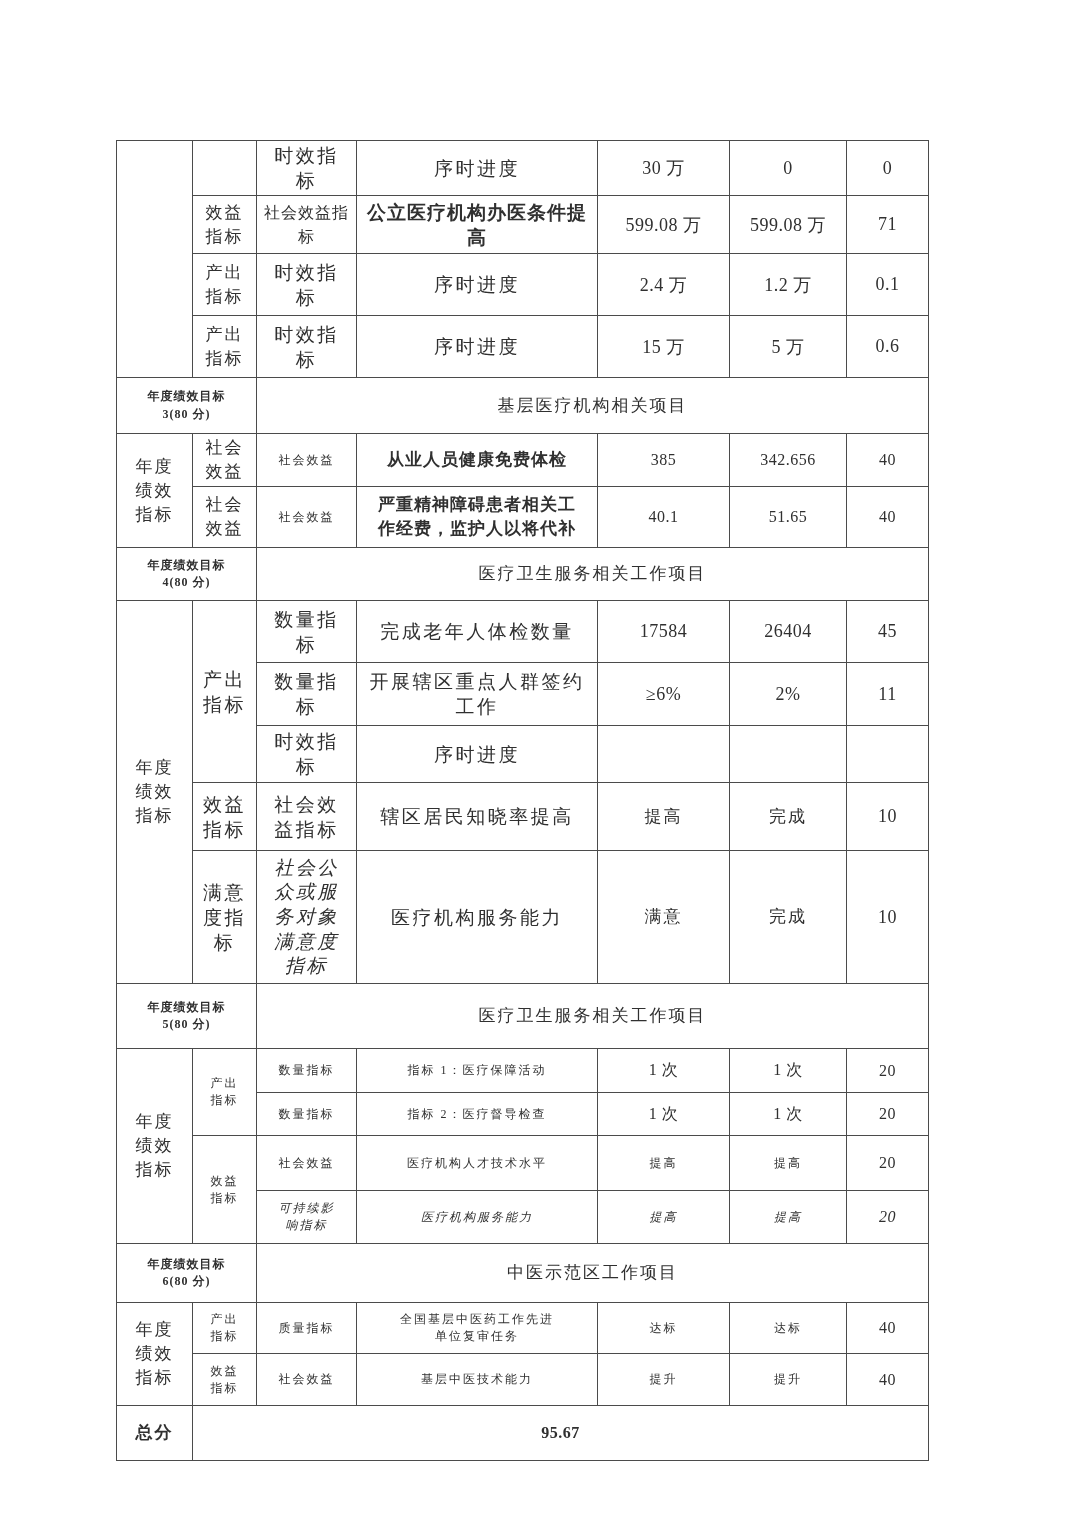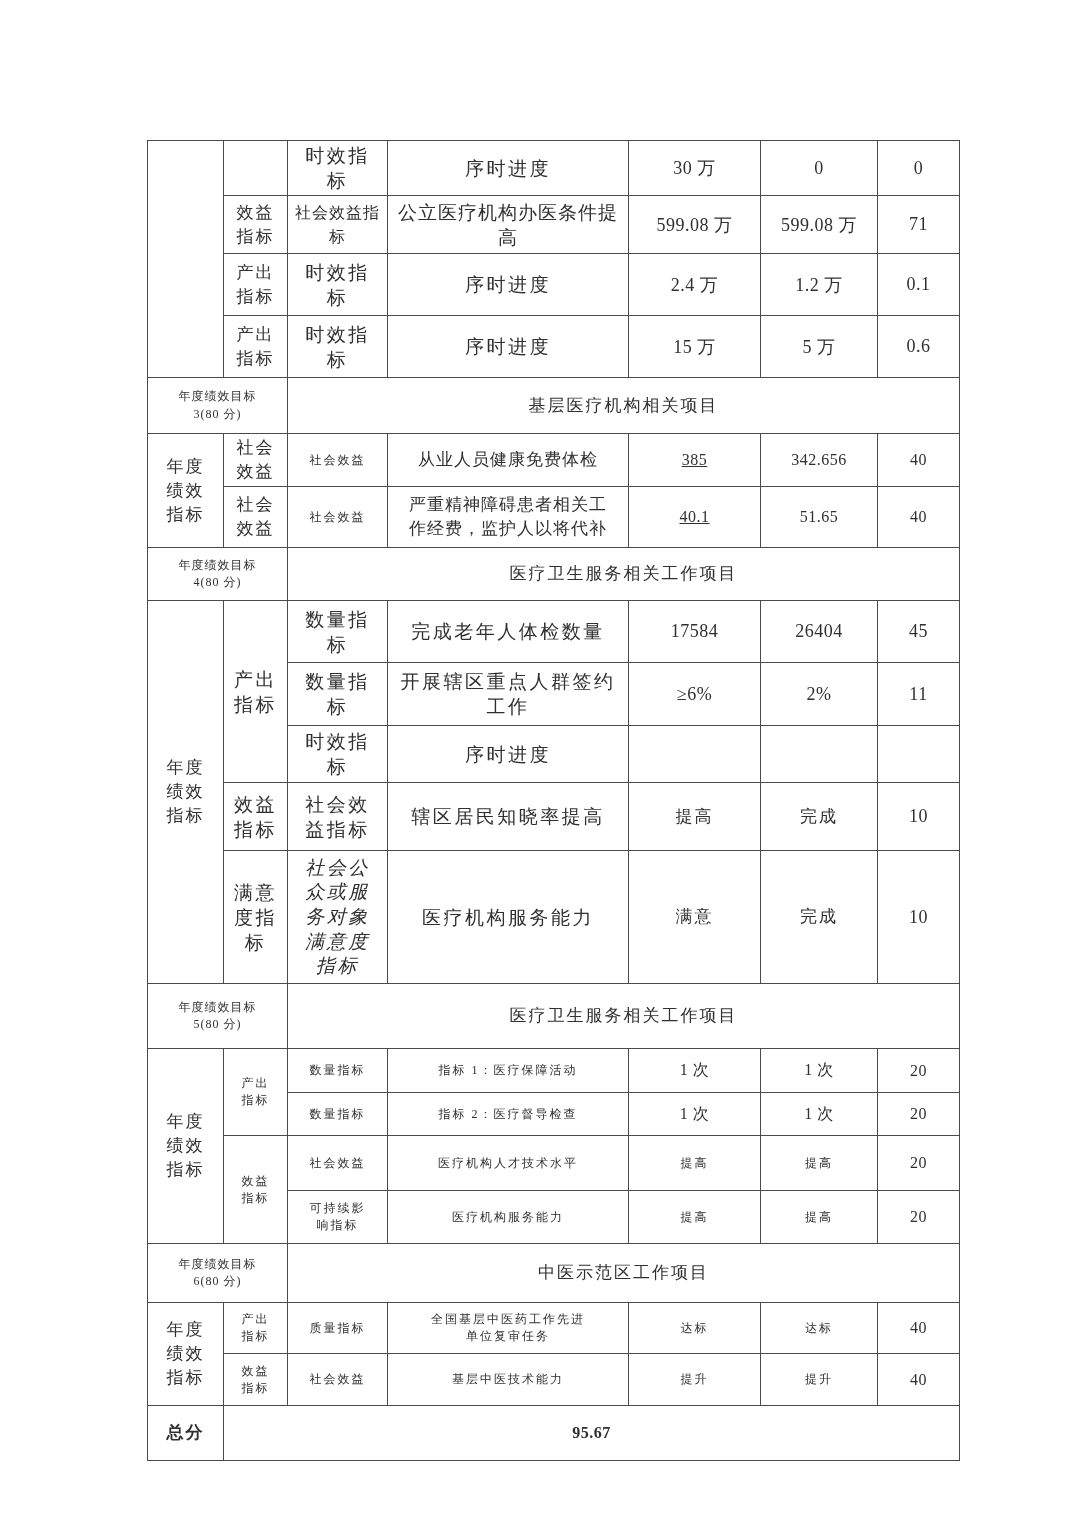--- a/index.html
+++ b/index.html
@@ -7,50 +7,50 @@
     position:relative;
     width:1075px;height:1521px;
     background:#ffffff;
     margin:0 auto;
     font-family:"Liberation Serif","DejaVu Serif",serif;
     color:#303030;
     overflow:hidden;
   }
   table.perf{
     position:absolute;
-    left:147px;top:140px;
+    left:116px;top:140px;
     width:812px;
     border-collapse:collapse;
     table-layout:fixed;
   }
   table.perf td{
     border:1px solid #4b4b4b;
     padding:2px 4px;
     text-align:center;
     vertical-align:middle;
     white-space:pre-line;
     overflow:hidden;
   }
   td.no-top{border-top:none;}
-  td.left{text-align:left;padding-left:10px;text-decoration:underline;}
+  td.left{text-align:left;padding-left:10px;}
 
   .t19{font-size:19px;letter-spacing:2.5px;line-height:1.32;}
   .t17{font-size:17px;letter-spacing:2px;line-height:1.42;}
   .t16{font-size:12px;letter-spacing:2px;line-height:1.45;}
   .t14{font-size:16px;letter-spacing:1px;line-height:1.5;}
   .t18n{font-size:18px;letter-spacing:0.5px;}
   .t16n{font-size:16px;letter-spacing:0.5px;}
-  .tight{letter-spacing:1px;}
+  .tight{letter-spacing:1px;font-weight:bold;}
   .lh13{line-height:1.3;font-style:italic;}
 
   tr.rA{height:50px;} tr.rB{height:58px;} tr.rC{height:62px;} tr.rD{height:62px;}
   tr.rE{height:56px;} tr.rF{height:48px;} tr.rG{height:61px;} tr.rH{height:53px;}
   tr.rI{height:62px;} tr.rJ{height:63px;} tr.rK{height:57px;} tr.rL{height:68px;}
   tr.rM{height:133px;} tr.rN{height:65px;} tr.rO{height:44px;} tr.rP{height:43px;}
-  tr.rQ{height:55px;} tr.rR{height:53px;} tr.rS{height:59px;} tr.rT{height:51px;}
+  tr.rQ{height:55px;} tr.rR{height:53px;font-style:italic;} tr.rS{height:59px;} tr.rT{height:51px;}
   tr.rU{height:52px;} tr.rV{height:55px;font-weight:bold;}
 </style>
 </head>
 <body>
 
 <div class="page">
   <table class="perf">
     <colgroup>
       <col style="width:76px">
         <col style="width:64px">

